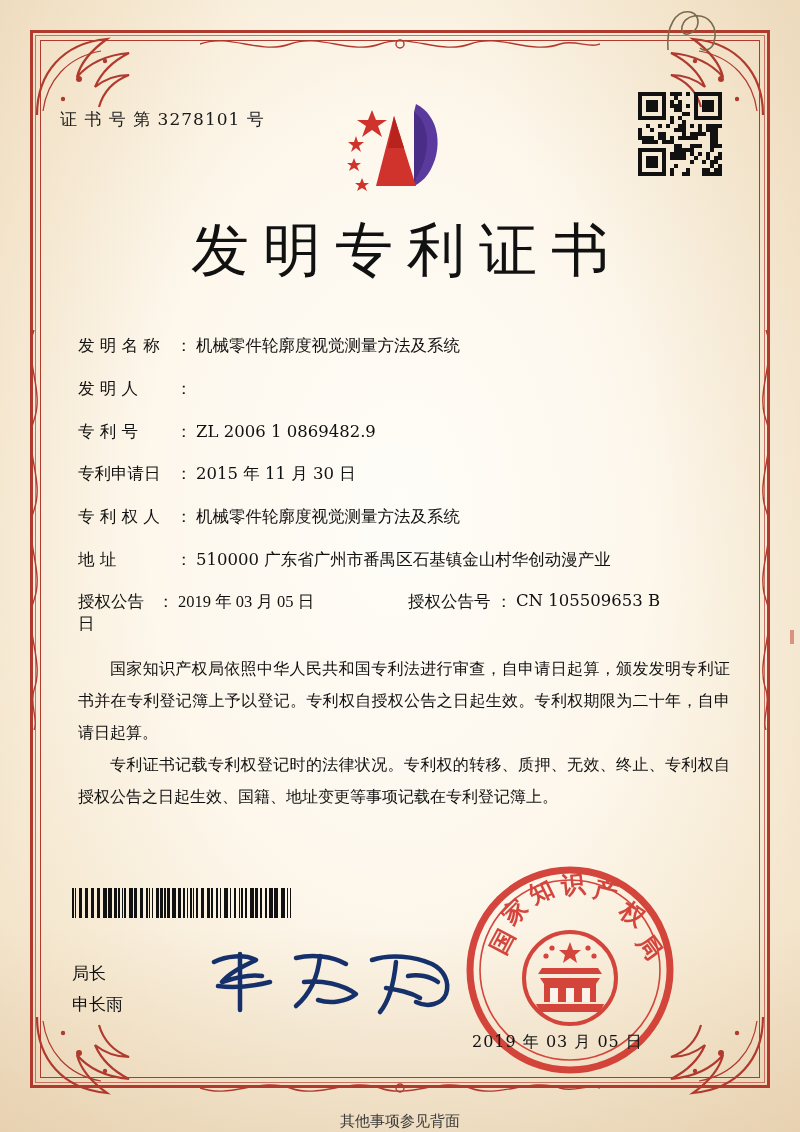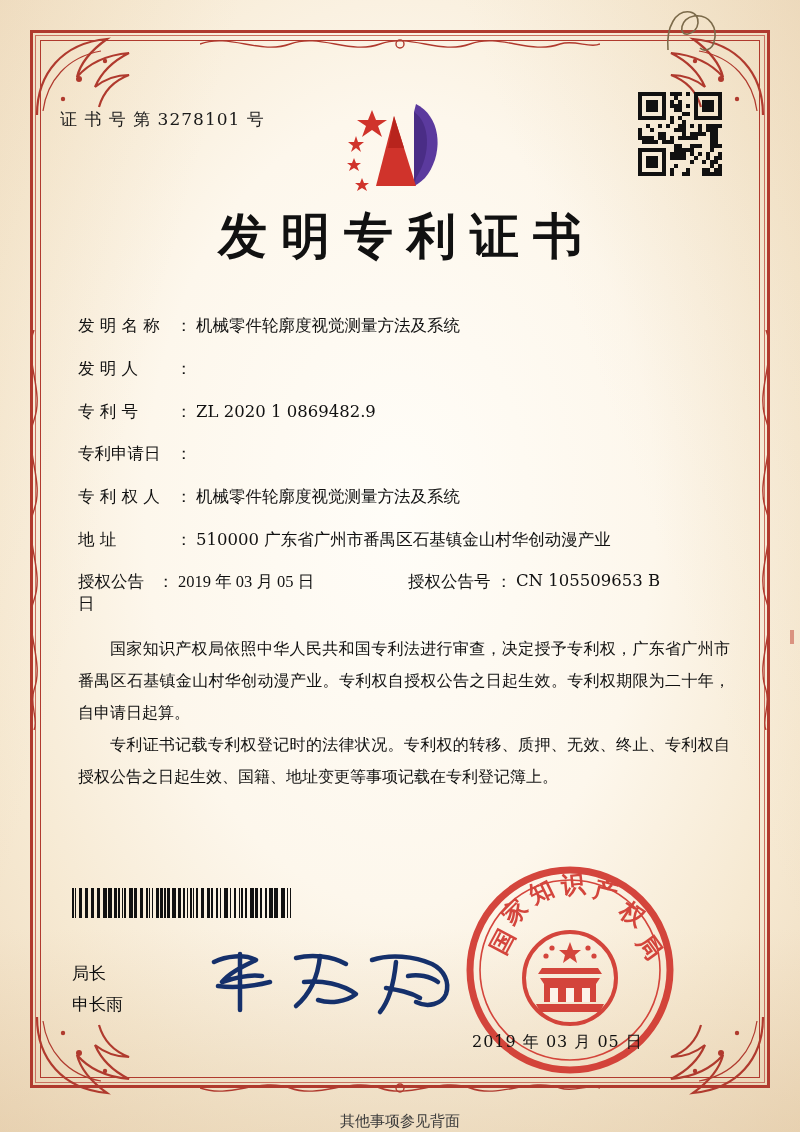--- a/index.html
+++ b/index.html
@@ -114,25 +114,25 @@
     right: 18px; top: 22px;
     width: 84px; height: 84px;
     display: grid;
     grid-template-columns: repeat(21, 4px);
     grid-template-rows: repeat(21, 4px);
   }
   .qr i { display:block; }
   .qr i.on { background: #111; }
 
   .title {
-    margin-top: 4px;
+    margin-top: 12px;
     text-align: center;
     font-family: "DejaVu Serif", "Liberation Serif", serif;
-    font-weight: bold;
-    font-size: 49px;
+    font-weight: normal;
+    font-size: 58px;
     letter-spacing: 14px;
     color: #111;
     text-indent: 14px;
   }
 
   .fields {
     margin-top: 44px;
     padding-left: 18px;
     font-family: "DejaVu Serif", "Liberation Serif", serif;
     font-size: 16.5px;
@@ -814,28 +814,29 @@
           <span>发 明 人</span>
           <span class="field-colon">：</span>
         </div>
       </div>
 
       <div class="field-row">
         <div class="field-label">
           <span>专 利 号</span>
           <span class="field-colon">：</span>
         </div>
-        <div class="field-value">ZL 2020 1 0869482.9</div>
+        <div class="field-value">ZL 2006 1 0869482.9</div>
       </div>
 
       <div class="field-row">
         <div class="field-label">
           <span>专利申请日</span>
           <span class="field-colon">：</span>
         </div>
+        <div class="field-value">2015 年 11 月 30 日</div>
       </div>
 
       <div class="field-row">
         <div class="field-label">
           <span>专 利 权 人</span>
           <span class="field-colon">：</span>
         </div>
         <div class="field-value">机械零件轮廓度视觉测量方法及系统</div>
       </div>
 
@@ -861,21 +862,21 @@
           <div class="lbl-b">
             <span>授权公告号</span>
             <span class="field-colon">：</span>
           </div>
           <div class="field-value">CN 105509653 B</div>
         </div>
       </div>
     </div>
 
     <div class="paragraphs">
-      <p>国家知识产权局依照中华人民共和国专利法进行审查，决定授予专利权，广东省广州市番禺区石基镇金山村华创动漫产业。专利权自授权公告之日起生效。专利权期限为二十年，自申请日起算。</p>
+      <p>国家知识产权局依照中华人民共和国专利法进行审查，自申请日起算，颁发发明专利证书并在专利登记簿上予以登记。专利权自授权公告之日起生效。专利权期限为二十年，自申请日起算。</p>
       <p>专利证书记载专利权登记时的法律状况。专利权的转移、质押、无效、终止、专利权自授权公告之日起生效、国籍、地址变更等事项记载在专利登记簿上。</p>
     </div>
 
     <div class="barcode" id="barcode">
         <i style="width:2px"></i>
         <i style="width:1px;background:transparent"></i>
         <i style="width:1px"></i>
         <i style="width:3px;background:transparent"></i>
         <i style="width:3px"></i>
         <i style="width:3px;background:transparent"></i>

